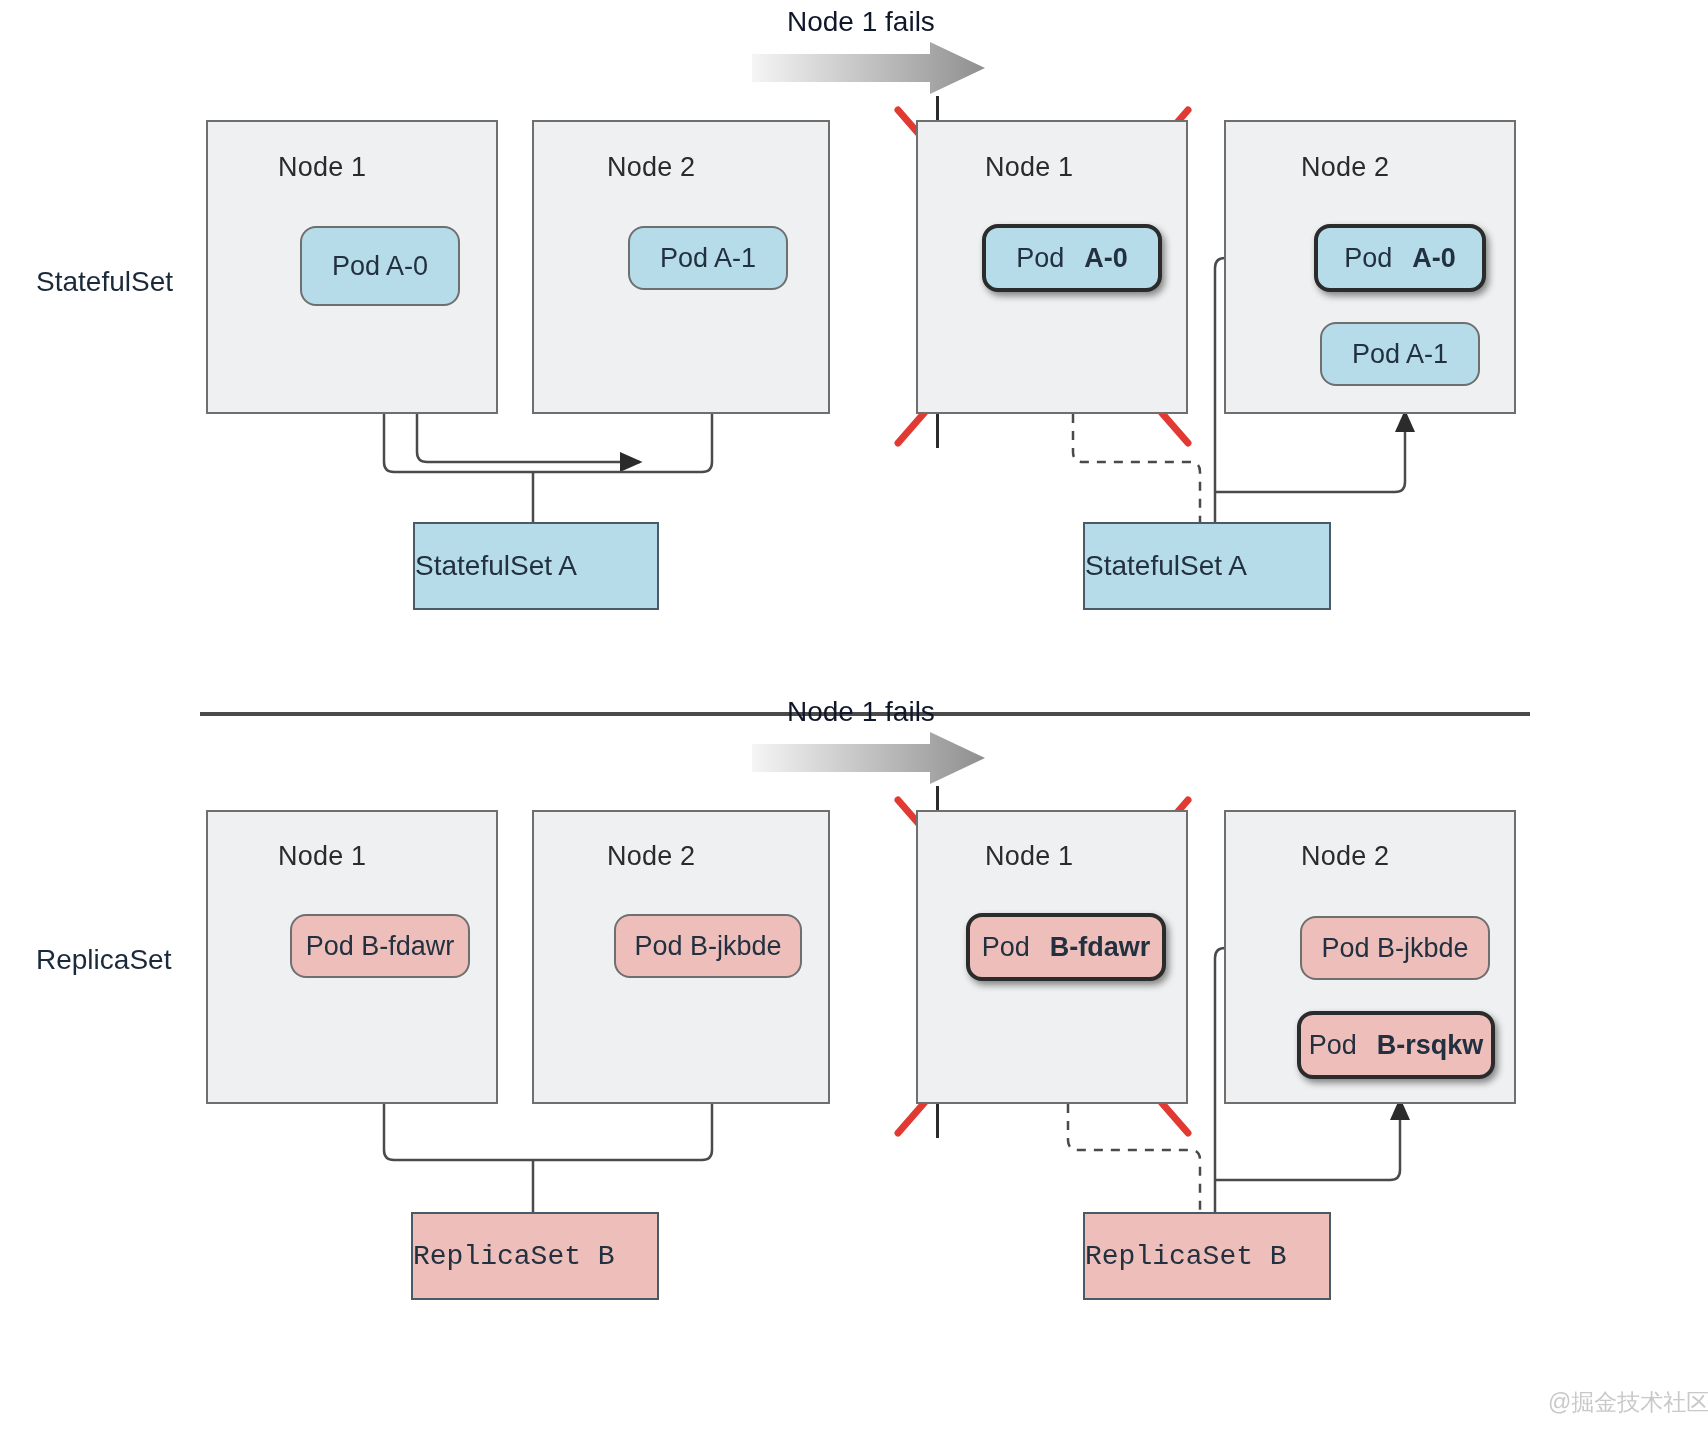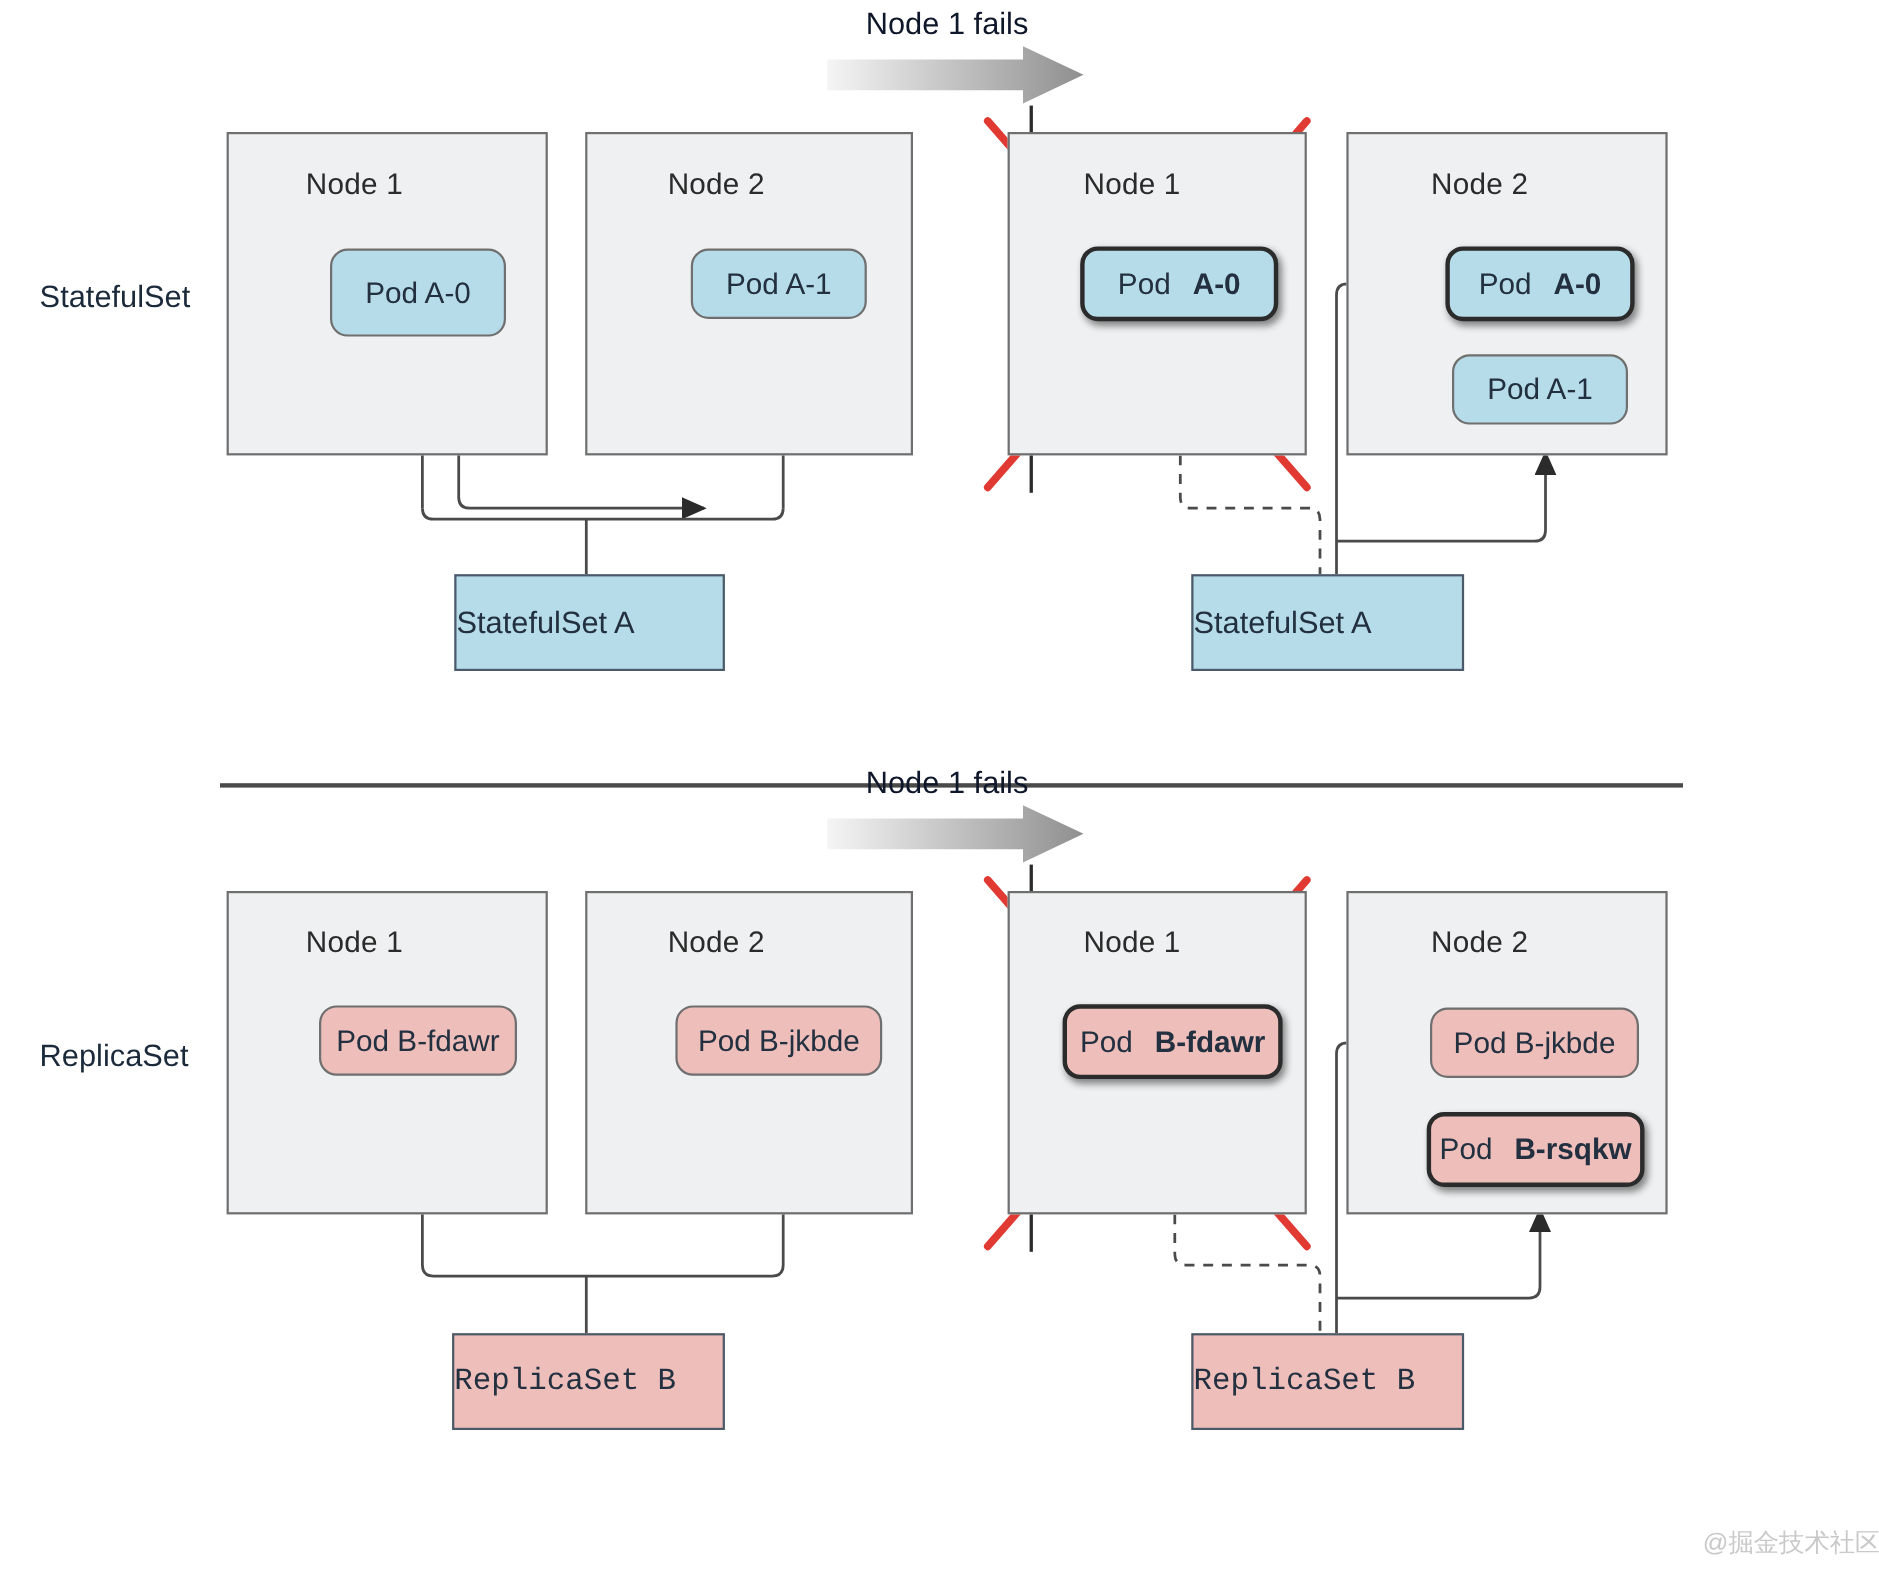--- a/index.html
+++ b/index.html
@@ -94,21 +94,21 @@
     <g stroke="#e03a32" stroke-width="7" stroke-linecap="round">
       <line x1="898" y1="800" x2="1188" y2="1133"></line>
       <line x1="1188" y1="800" x2="898" y2="1133"></line>
     </g>
   </svg>
 
   <div class="divider-h" style="left:200px;top:712px;width:1330px;"></div>
   <div class="divider-v" style="left:936px;top:96px;height:352px;"></div>
   <div class="divider-v" style="left:936px;top:786px;height:352px;"></div>
 
-  <div class="side-label" style="left:36px;top:254px;">StatefulSet</div>
+  <div class="side-label" style="left:36px;top:266px;">StatefulSet</div>
 
   <div class="fail-label" style="left:787px;top:6px;">Node 1 fails</div>
 
   <div class="node-box" style="left:206px;top:120px;width:292px;height:294px;"></div>
   <div class="node-label" style="left:233px;top:152px;">Node 1</div>
   <div class="pod blue" style="left:300px;top:226px;width:160px;height:80px;">
     <span>Pod A-0</span>
   </div>
 
   <div class="node-box" style="left:532px;top:120px;width:298px;height:294px;"></div>

